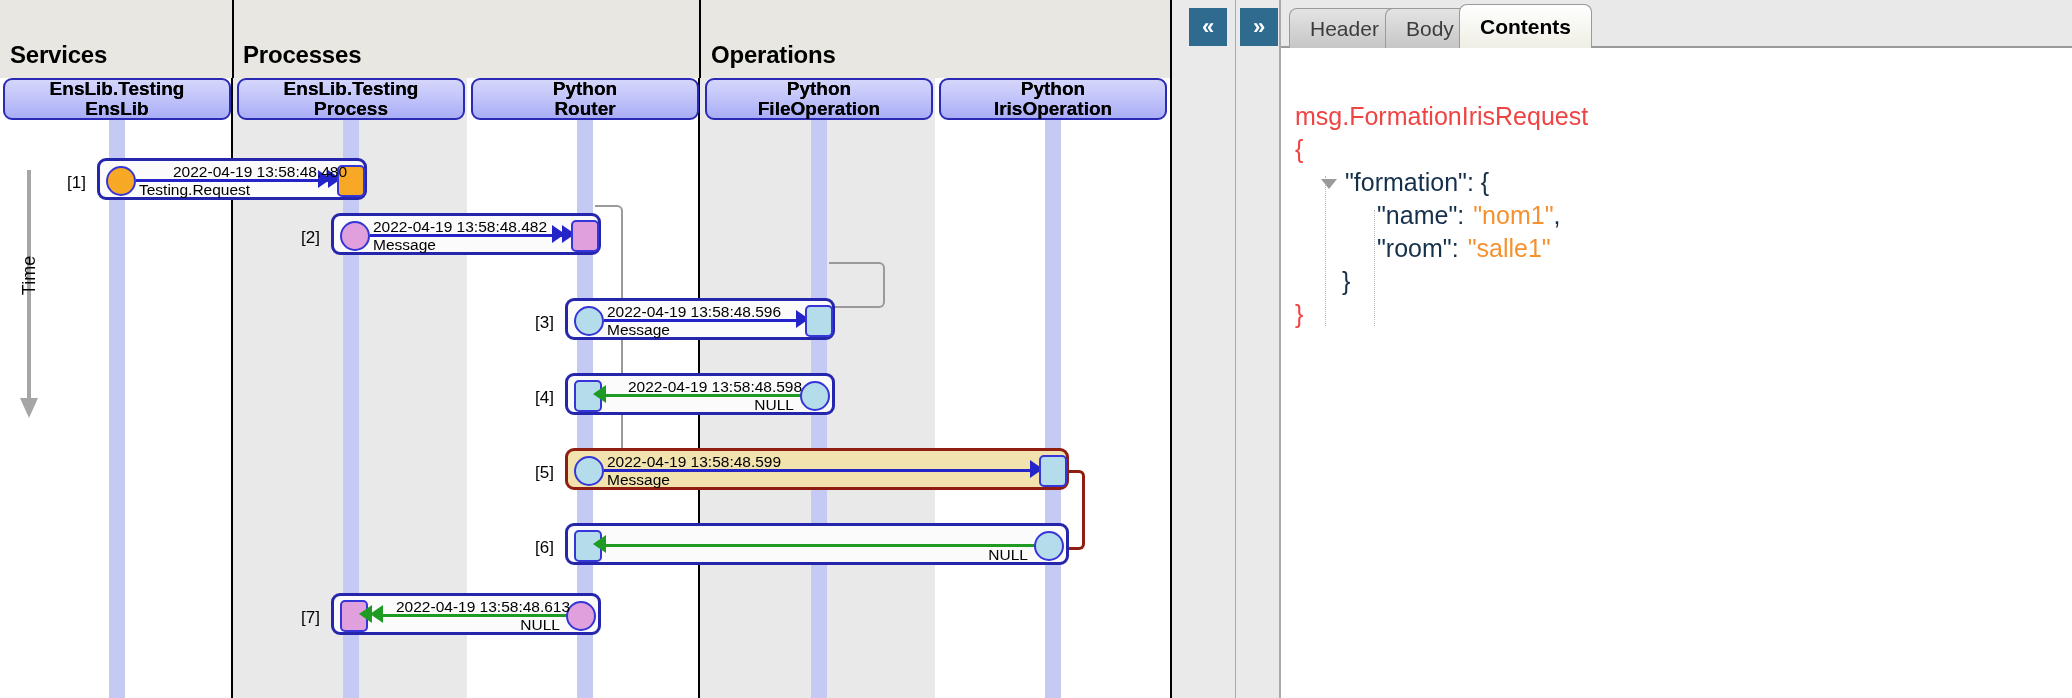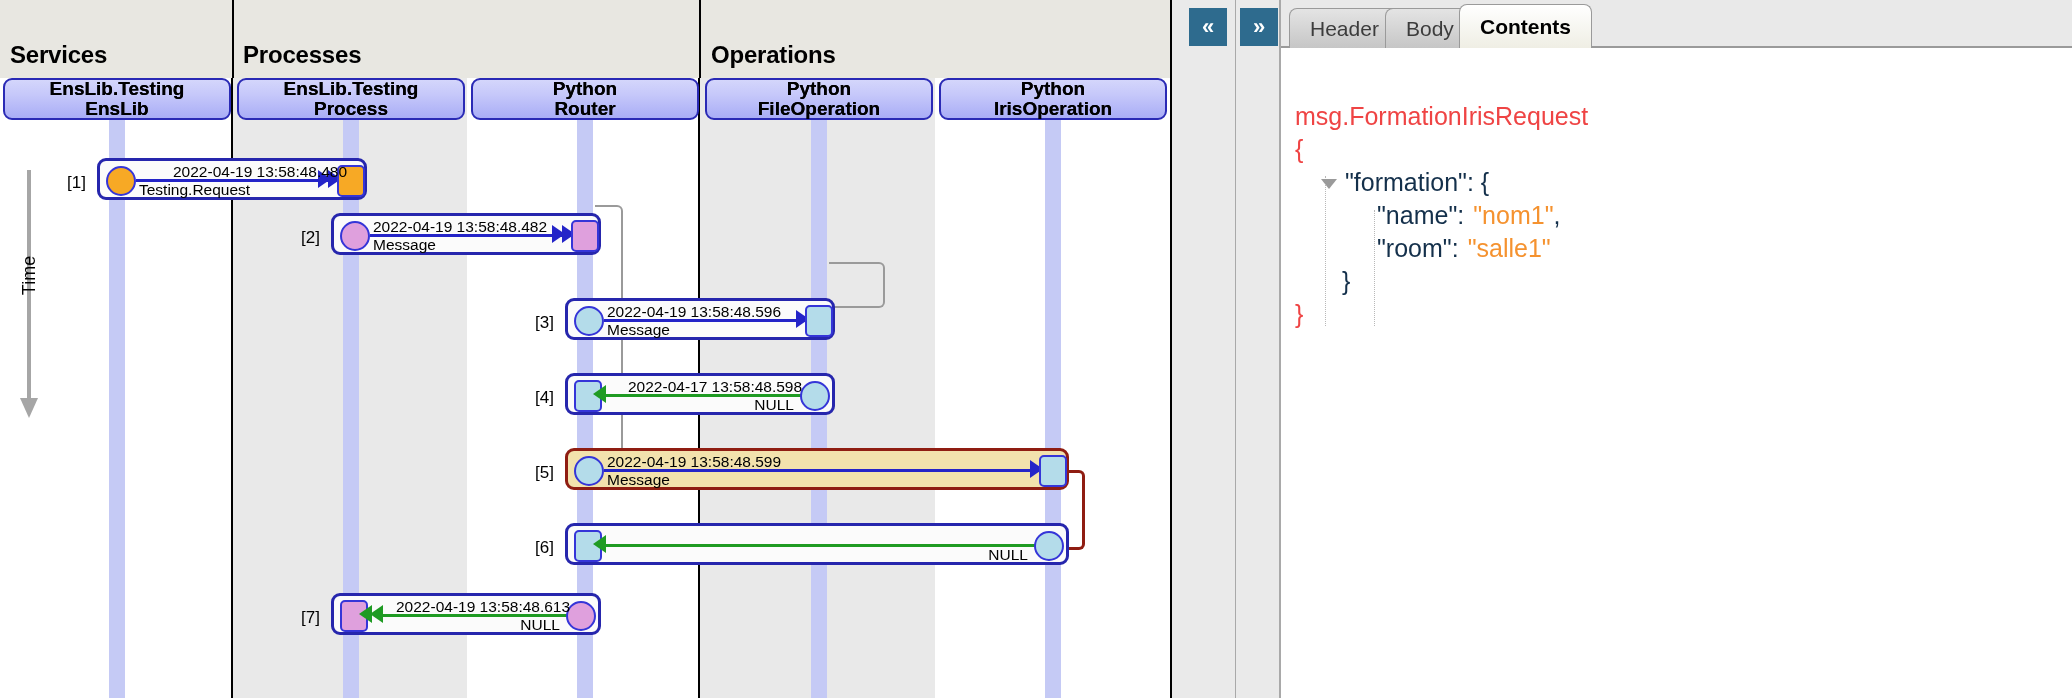--- a/index.html
+++ b/index.html
@@ -236,21 +236,21 @@
       <div class="txt t-ts" style="left:39px;">2022-04-19 13:58:48.596</div>
       <div class="txt t-nm" style="left:39px;">Message</div>
     </div>
 
     <div class="ev-idx" style="left:524px;top:388px;width:30px;">[4]</div>
     <div class="ev" style="left:565px;top:373px;width:270px;">
       <div class="ep square" style="left:6px;background:#b4dcea;"></div>
       <div class="arrowhead l green" style="left:25px;"></div>
       <div class="arrow green" style="left:37px;width:197px;"></div>
       <div class="ep circle" style="left:232px;background:#b4dcea;"></div>
-      <div class="txt t-ts" style="left:60px;width:166px;text-align:right;">2022-04-17 13:58:48.598</div>
+      <div class="txt t-ts" style="left:60px;width:166px;text-align:right;">2022-04-19 13:58:48.598</div>
       <div class="txt t-nm" style="left:60px;width:166px;text-align:right;">NULL</div>
     </div>
 
     <div class="ev-idx" style="left:524px;top:463px;width:30px;">[5]</div>
     <div class="ev selected" style="left:565px;top:448px;width:504px;">
       <div class="ep circle" style="left:6px;background:#b4dcea;"></div>
       <div class="arrow blue" style="left:36px;width:440px;"></div>
       <div class="arrowhead r blue" style="left:462px;"></div>
       <div class="ep square" style="left:471px;background:#b4dcea;"></div>
       <div class="txt t-ts" style="left:39px;text-align:right;">2022-04-19 13:58:48.599</div>

